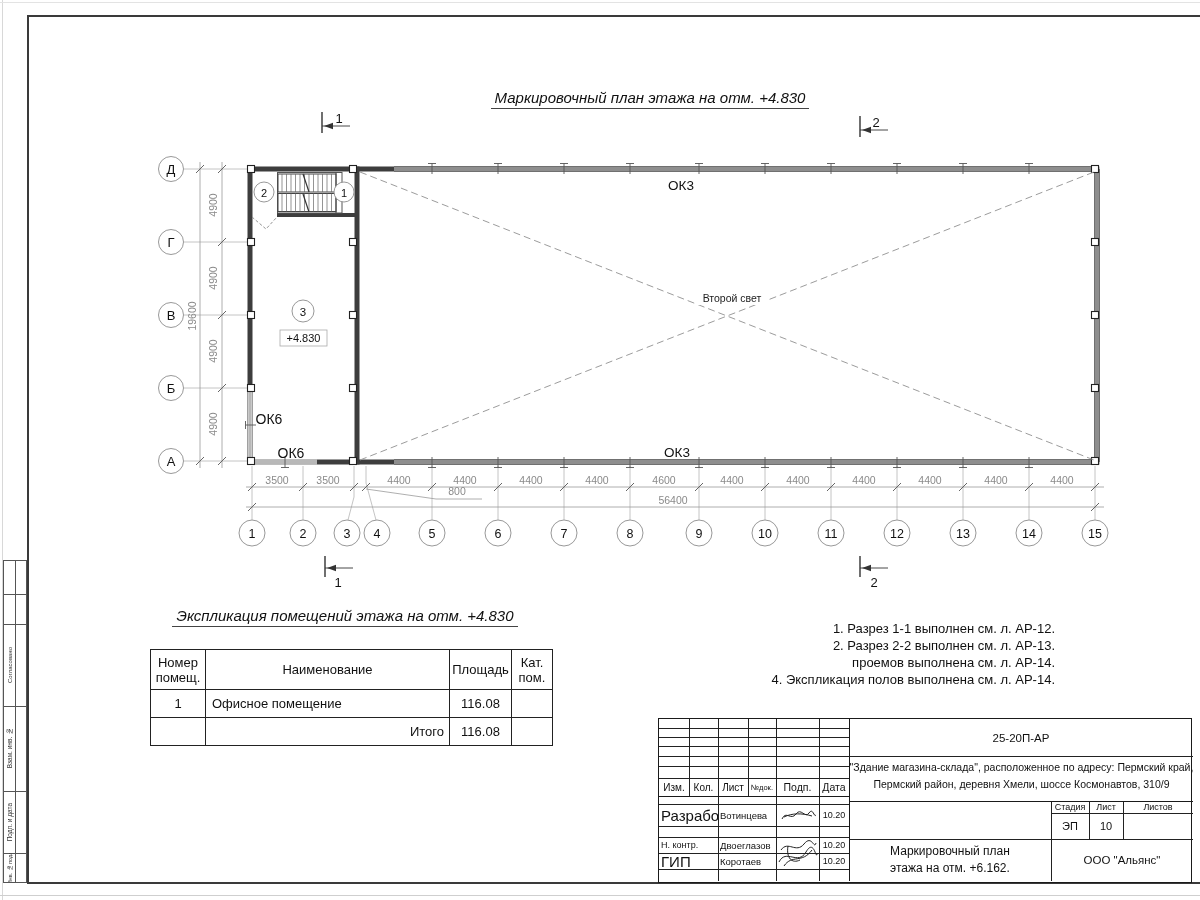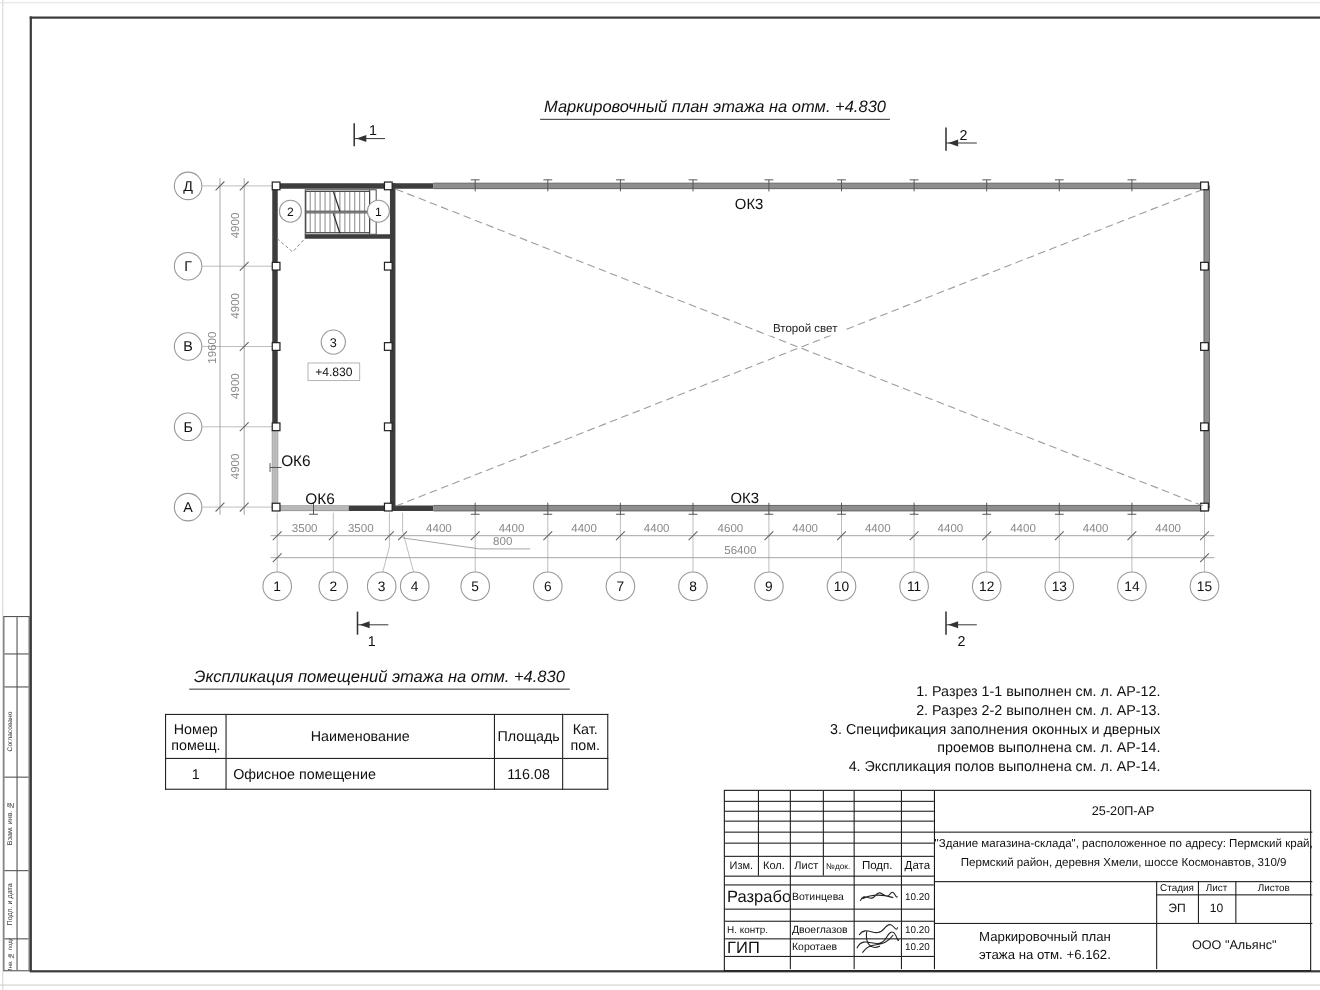--- a/index.html
+++ b/index.html
@@ -284,27 +284,32 @@
     <th style="width:241px;text-align:center;">Наименование</th>
     <th style="width:59px;text-align:center;">Площадь</th>
     <th style="width:38px;text-align:center;">Кат. пом.</th>
   </tr>
   <tr style="height:28px;">
     <td style="text-align:center;">1</td>
     <td style="padding-left:6px;">Офисное помещение</td>
     <td style="text-align:center;">116.08</td>
     <td></td>
   </tr>
+  <tr style="height:28px;">
+    <td></td>
+    <td style="text-align:right;padding-right:5px;">Итого</td>
+    <td style="text-align:center;">116.08</td>
+    <td></td>
+  </tr>
 </tbody>
   </table>
 
 <div class="notes" style="left:725px;top:620px;width:330px;">
   <div>1. Разрез 1-1 выполнен см. л. АР-12.</div>
   <div>2. Разрез 2-2 выполнен см. л. АР-13.</div>
-  <div>3. Спецификация заполнения оконных и дверных</div>
   <div class="indent">проемов выполнена см. л. АР-14.</div>
   <div>4. Экспликация полов выполнена см. л. АР-14.</div>
 </div>
 
 <div class="tblock">
 
   <div class="tb-vl" style="left:30px;top:0;height:77px;"></div>
   <div class="tb-vl" style="left:59px;top:0;height:162px;"></div>
   <div class="tb-vl" style="left:89px;top:0;height:77px;"></div>
   <div class="tb-vl" style="left:117px;top:0;height:162px;"></div>

